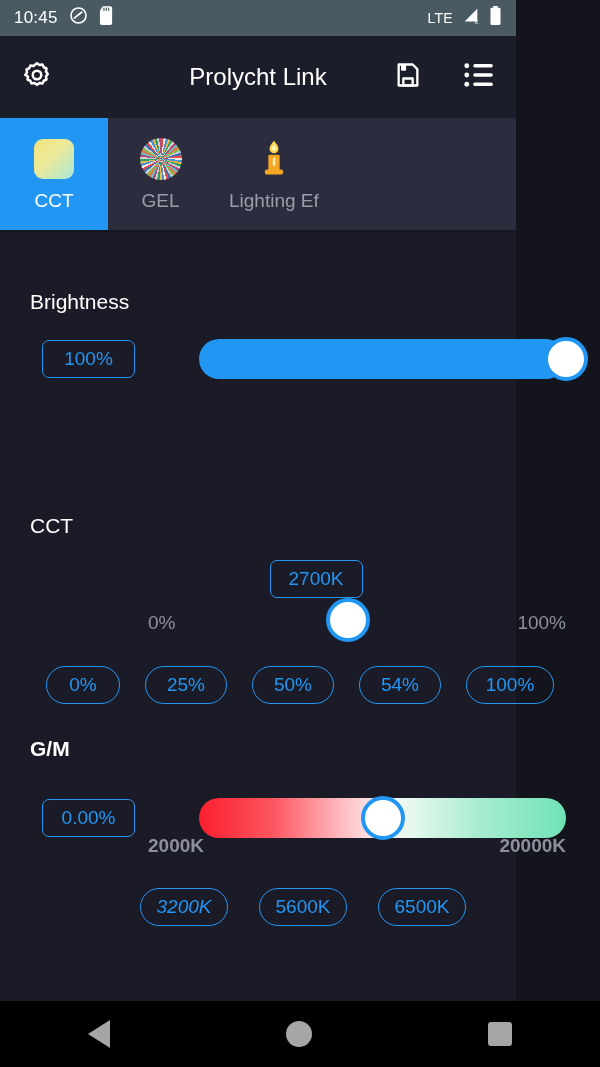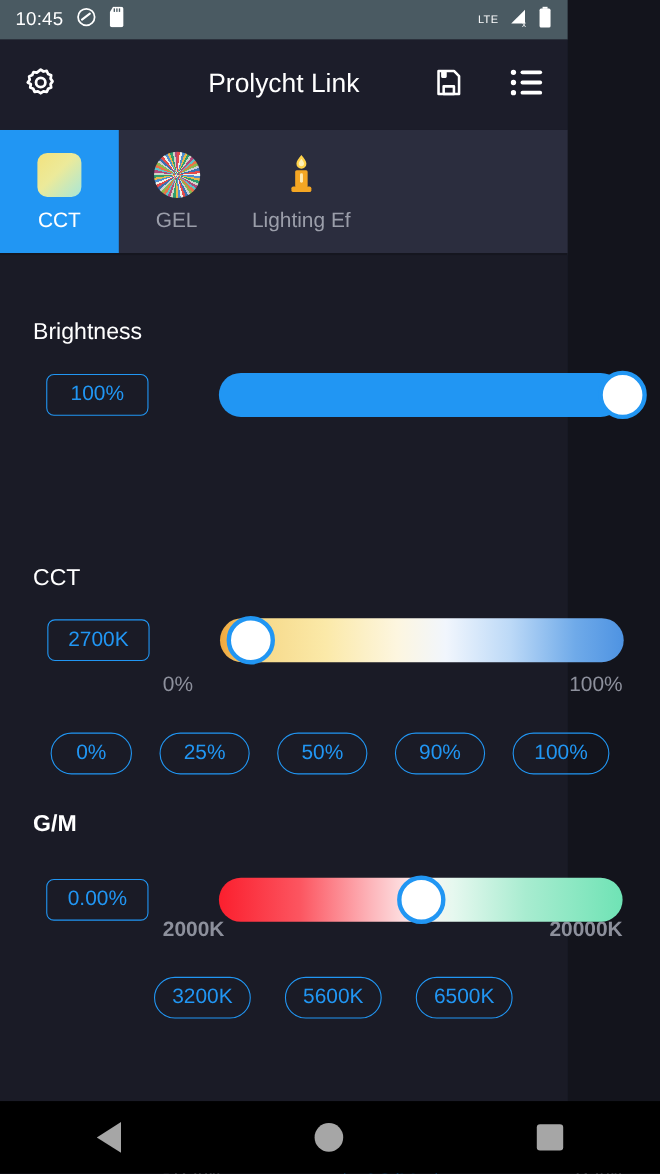--- a/index.html
+++ b/index.html
@@ -13,21 +13,21 @@
 
   
   .statusbar {
     height: 36px; background: #4a5a62; color: #ffffff;
     display: flex; align-items: center; padding: 0 14px;
     font-size: 17px;
   }
   .sb-left { display: flex; align-items: center; gap: 11px; }
   .sb-right { margin-left: auto; display: flex; align-items: center; gap: 8px; }
   .sb-time { font-size: 17px; letter-spacing: .2px; }
-  .sb-lte { font-size: 10px; letter-spacing: .3px; }
+  .sb-lte { font-size: 14px; letter-spacing: .3px; }
 
   
   .appbar {
     height: 82px; background: #1c1d2a;
     display: flex; align-items: center; padding: 0 22px;
     position: relative;
   }
   .appbar-title {
     position: absolute; left: 0; right: 0; text-align: center;
     color: #ffffff; font-size: 24px; pointer-events: none;
@@ -226,38 +226,38 @@
       </div>
     </div>
     <div class="scale" style="position:absolute; left:148px; top:380px; width:418px;">
       <span>0%</span>
       <span>100%</span>
     </div>
     <div style="position:absolute; left:46px; top:434px; width:508px; display:flex; justify-content:space-between;">
       <div class="pill" style="width:74px;height:38px;">0%</div>
       <div class="pill" style="width:82px;height:38px;">25%</div>
       <div class="pill" style="width:82px;height:38px;">50%</div>
-      <div class="pill" style="width:82px;height:38px;">90%</div>
+      <div class="pill" style="width:82px;height:38px;">54%</div>
       <div class="pill" style="width:88px;height:38px;">100%</div>
     </div>
 
     <div class="section-title" style="position:absolute; left:30px; top:282px;">CCT</div>
-    <div class="row" style="position:absolute; left:43px; top:328px; width:524px;">
+    <div class="row" style="position:absolute; left:54px; top:328px; width:524px;flex-direction:column;">
       <div class="chip chip-val">2700K</div>
       <div class="track-wrap" style="margin-left:64px;">
         <div class="track track-cct"></div>
         <div class="thumb" style="left:7.5%;"></div>
       </div>
     </div>
     <div class="scale" style="position:absolute; left:148px; top:603px; width:418px;font-weight:bold;">
       <span>2000K</span>
       <span>20000K</span>
     </div>
     <div style="position:absolute; left:140px; top:656px; width:326px; display:flex; justify-content:space-between;">
-      <div class="pill" style="width:88px;height:38px;">3200K</div>
+      <div class="pill" style="width:88px;height:38px;font-style:italic;">3200K</div>
       <div class="pill" style="width:88px;height:38px;">5600K</div>
       <div class="pill" style="width:88px;height:38px;">6500K</div>
     </div>
 
     <div class="section-title" style="position:absolute; left:30px; top:505px;font-weight:bold;">G/M</div>
     <div class="row" style="position:absolute; left:42px; top:564px; width:524px;">
       <div class="chip chip-val">0.00%</div>
       <div class="track-wrap" style="margin-left:64px;">
         <div class="track track-gm"></div>
         <div class="thumb" style="left:50%;"></div>

